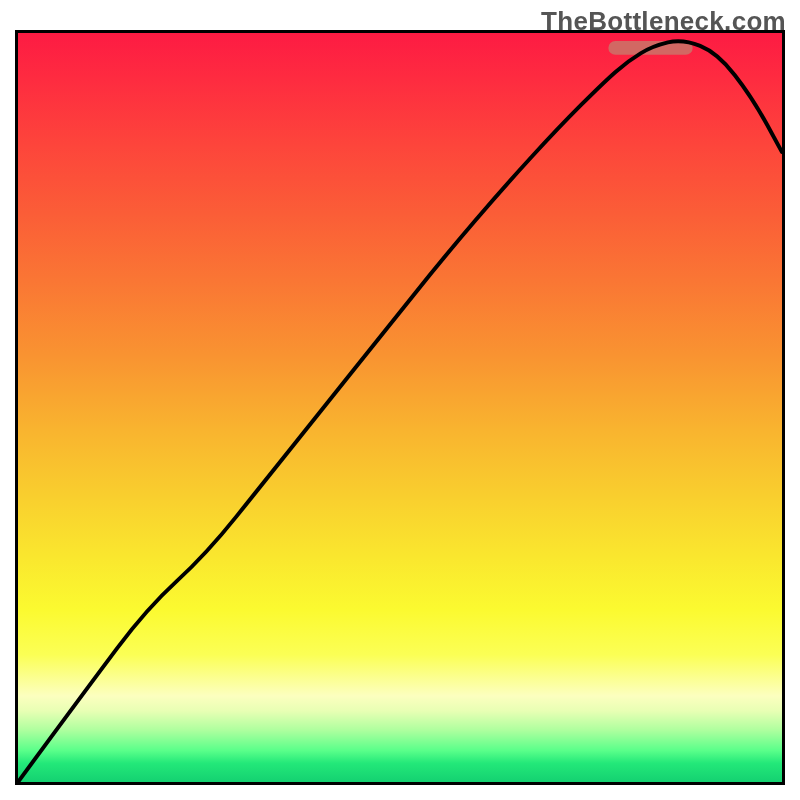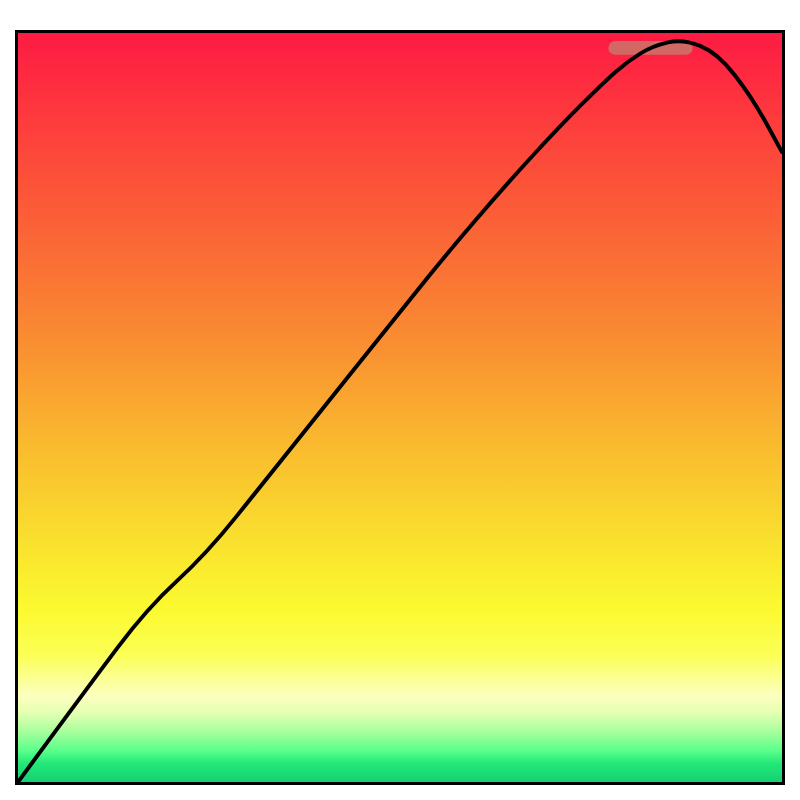--- a/index.html
+++ b/index.html
@@ -42,20 +42,21 @@
     top:0; left:0;
     width: 100%;
     height: 100%;
     display: block;
   }
 </style>
 </head>
 <body>
 
 <div class="page">
+  <div class="watermark">TheBottleneck.com</div>
 
   <div class="chart-frame">
     <svg class="chart-svg" viewBox="0 0 770 755" preserveAspectRatio="none">
       <defs>
         <linearGradient id="bgGrad" x1="0" y1="0" x2="0" y2="1">
             <stop offset="0.00%" stop-color="#fd1b43"></stop>
             <stop offset="6.00%" stop-color="#fe2b40"></stop>
             <stop offset="15.00%" stop-color="#fd453b"></stop>
             <stop offset="24.00%" stop-color="#fb5d37"></stop>
             <stop offset="33.00%" stop-color="#fa7634"></stop>

